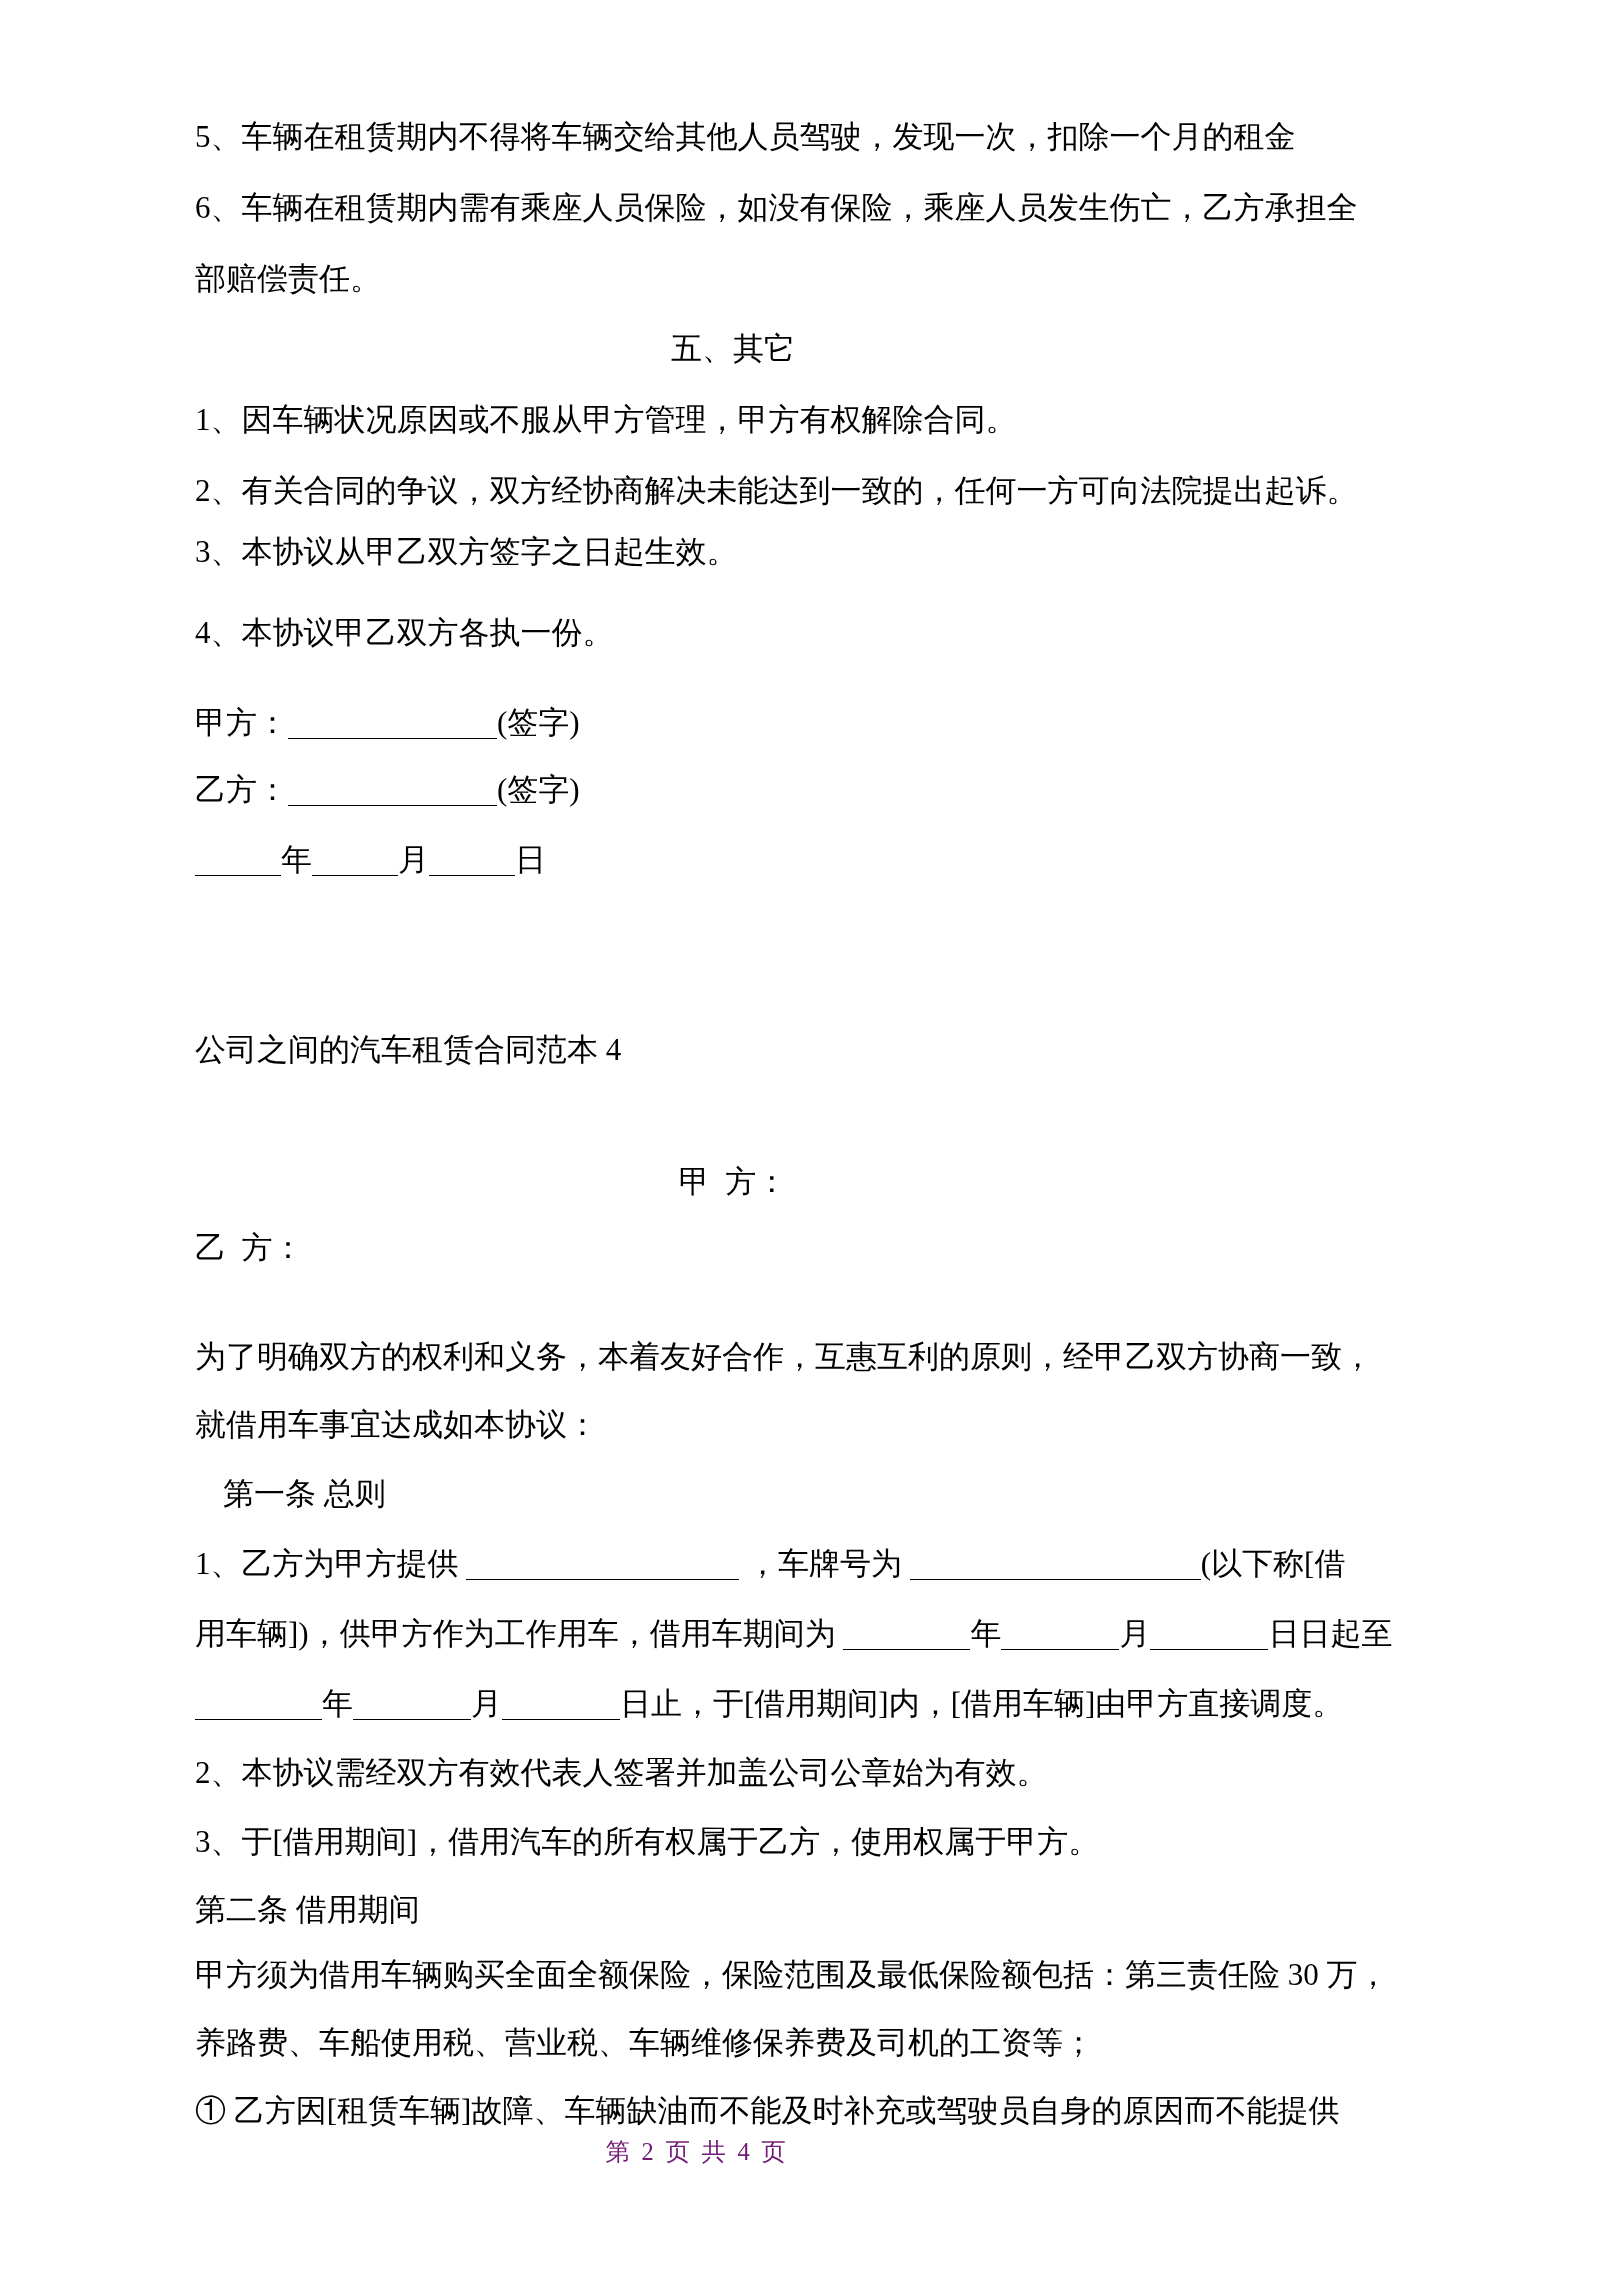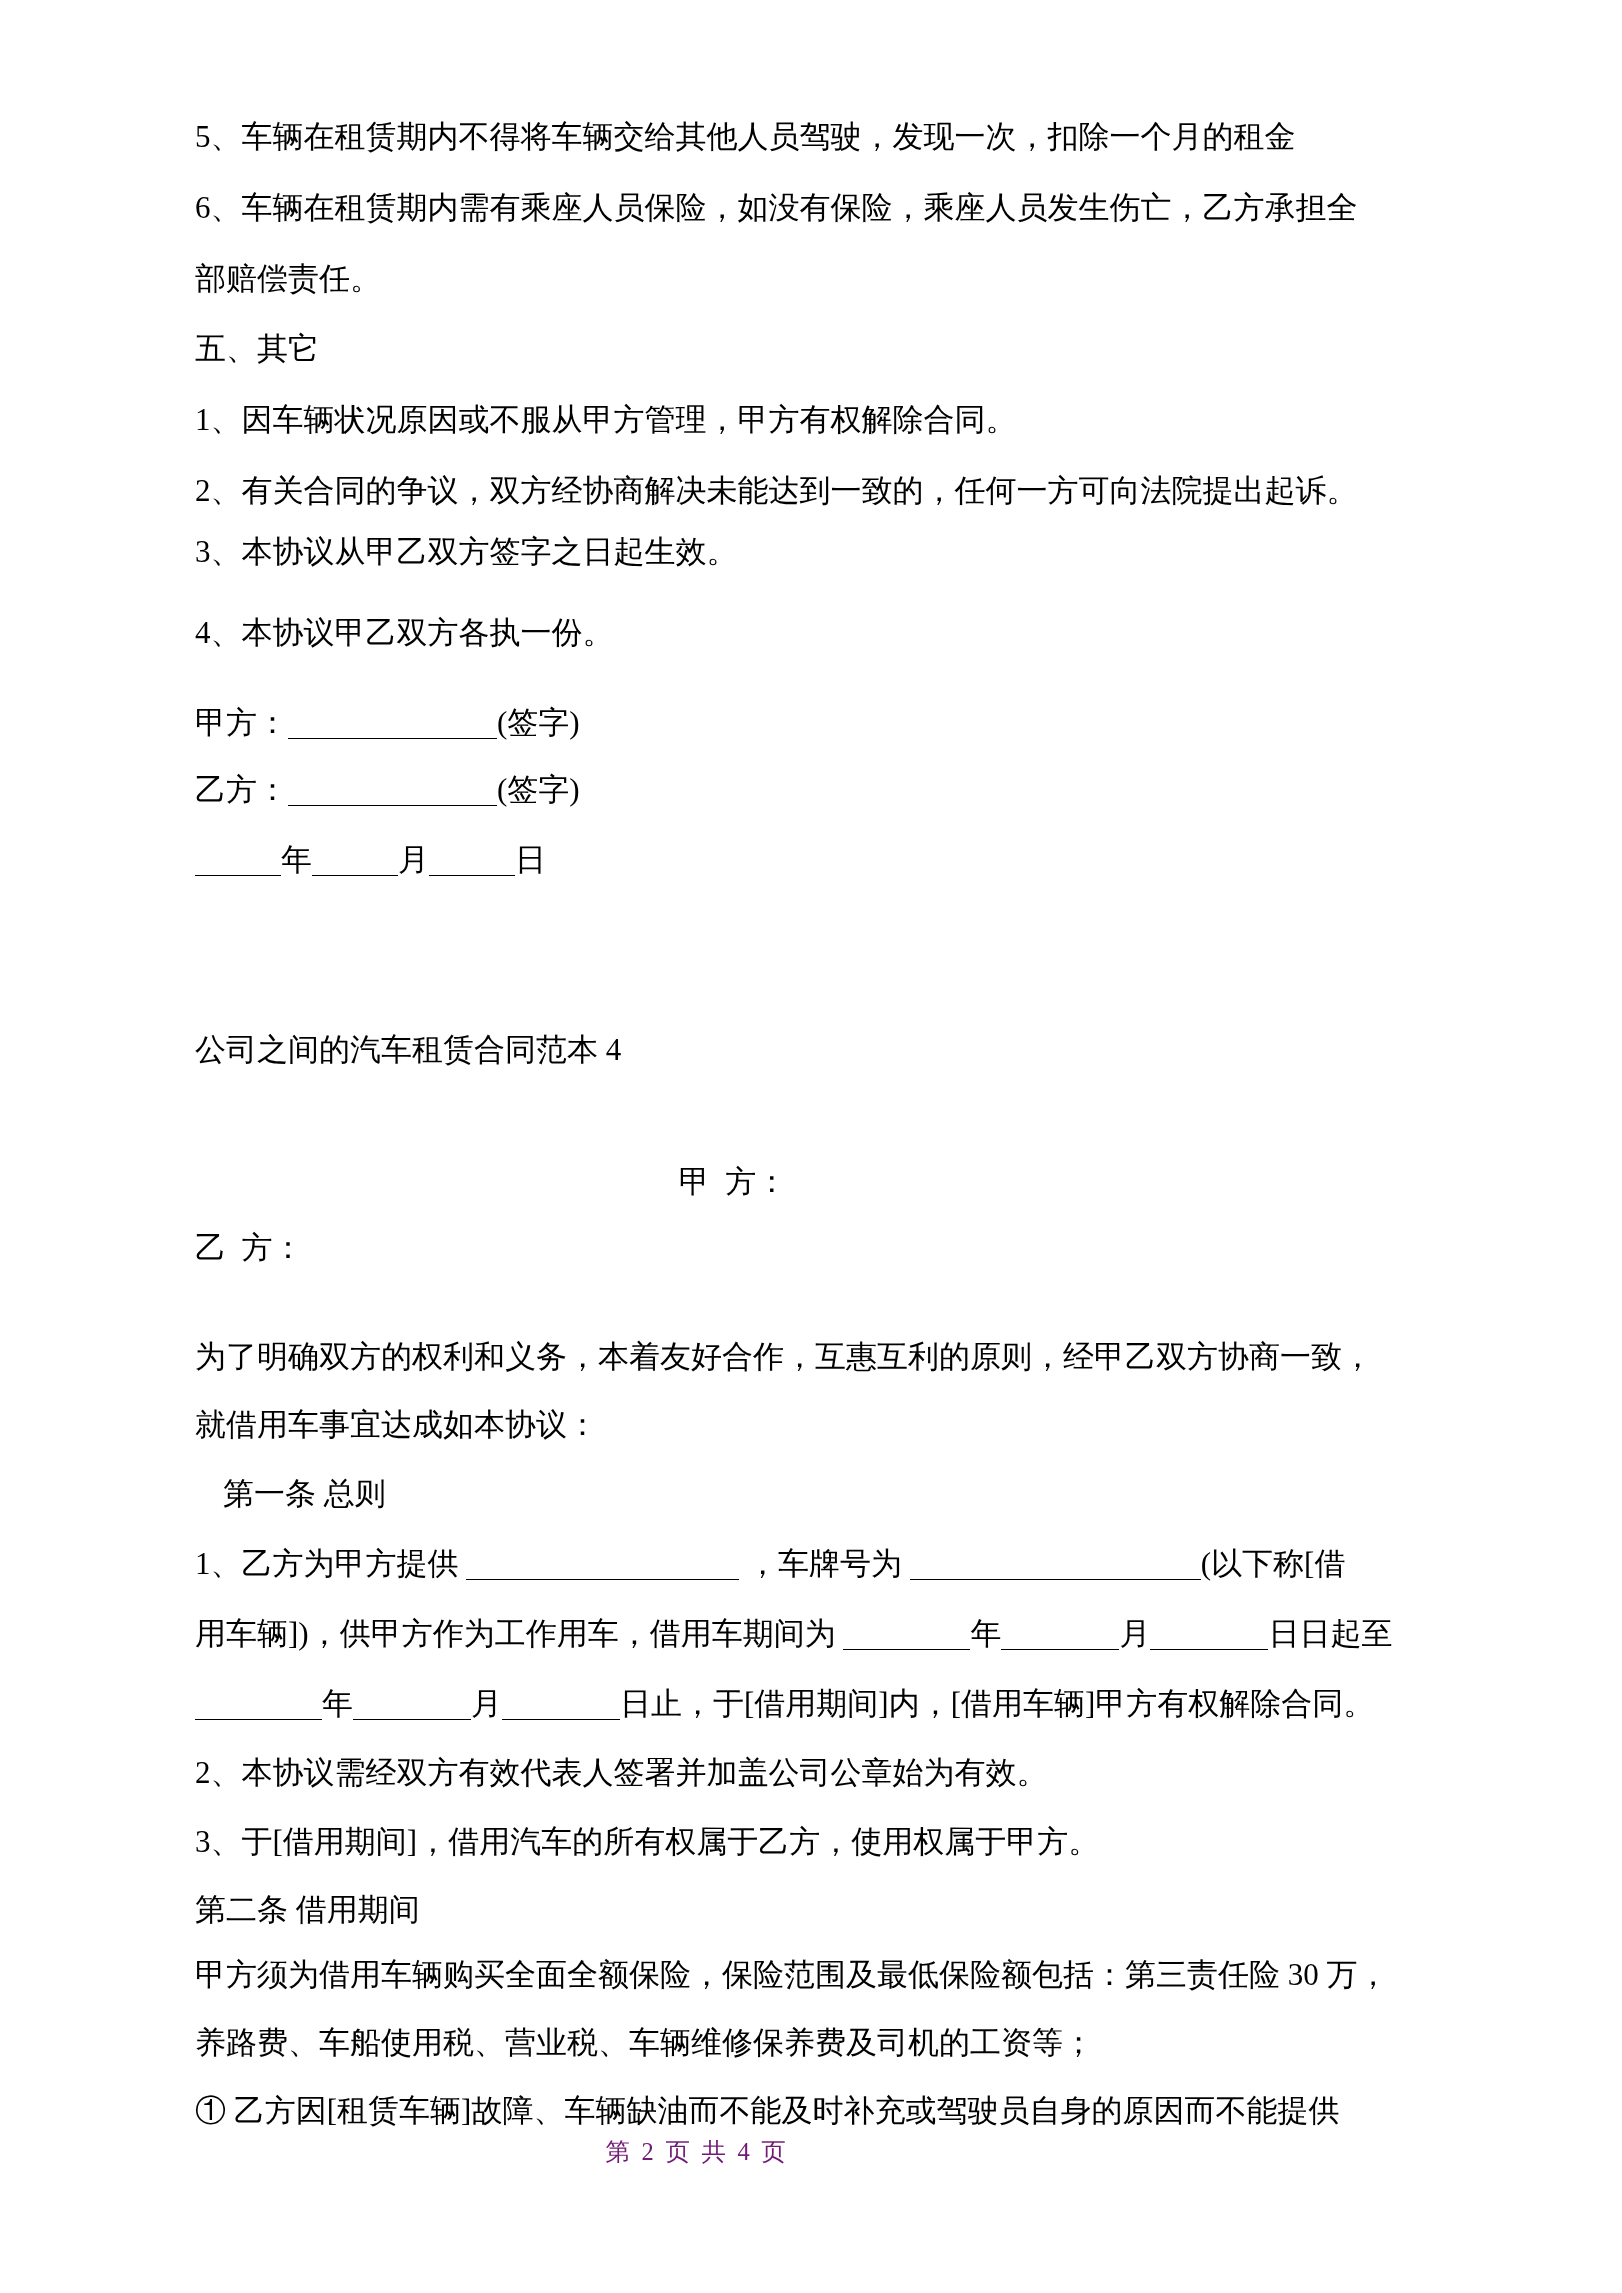--- a/index.html
+++ b/index.html
@@ -46,37 +46,37 @@
   }
 </style>
 </head>
 <body>
 
 <div class="page">
   <div id="doc">
       <div class="doc-line" style="top: 103px;"><span>5、车辆在租赁期内不得将车辆交给其他人员驾驶，发现一次，扣除一个月的租金</span></div>
       <div class="doc-line" style="top: 174px;"><span>6、车辆在租赁期内需有乘座人员保险，如没有保险，乘座人员发生伤亡，乙方承担全</span></div>
       <div class="doc-line" style="top: 245px;"><span>部赔偿责任。</span></div>
-      <div class="doc-line" style="top: 315px;"><span>五、其它</span></div>
+      <div class="doc-line" style="top: 315px; text-align: center;"><span>五、其它</span></div>
       <div class="doc-line" style="top: 386px;"><span>1、因车辆状况原因或不服从甲方管理，甲方有权解除合同。</span></div>
       <div class="doc-line" style="top: 457px;"><span>2、有关合同的争议，双方经协商解决未能达到一致的，任何一方可向法院提出起诉。</span></div>
       <div class="doc-line" style="top: 518px;"><span>3、本协议从甲乙双方签字之日起生效。</span></div>
       <div class="doc-line" style="top: 599px;"><span>4、本协议甲乙双方各执一份。</span></div>
       <div class="doc-line" style="top: 689px;"><span>甲方：</span><span class="blank" style="width: 209px;"></span><span>(签字)</span></div>
       <div class="doc-line" style="top: 756px;"><span>乙方：</span><span class="blank" style="width: 209px;"></span><span>(签字)</span></div>
       <div class="doc-line" style="top: 826px;"><span class="blank" style="width: 86px;"></span><span>年</span><span class="blank" style="width: 86px;"></span><span>月</span><span class="blank" style="width: 86px;"></span><span>日</span></div>
       <div class="doc-line" style="top: 1016px;"><span>公司之间的汽车租赁合同范本 4</span></div>
       <div class="doc-line" style="top: 1148px; text-align: center;"><span>甲  方：</span></div>
       <div class="doc-line" style="top: 1214px;"><span>乙  方：</span></div>
       <div class="doc-line" style="top: 1323px;"><span>为了明确双方的权利和义务，本着友好合作，互惠互利的原则，经甲乙双方协商一致，</span></div>
       <div class="doc-line" style="top: 1391px;"><span>就借用车事宜达成如本协议：</span></div>
       <div class="doc-line" style="top: 1460px; margin-left: 28px;"><span>第一条 总则</span></div>
       <div class="doc-line" style="top: 1530px;"><span>1、乙方为甲方提供 </span><span class="blank" style="width: 273px;"></span><span> ，车牌号为 </span><span class="blank" style="width: 291px;"></span><span>(以下称[借</span></div>
       <div class="doc-line" style="top: 1600px;"><span>用车辆])，供甲方作为工作用车，借用车期间为 </span><span class="blank" style="width: 127px;"></span><span>年</span><span class="blank" style="width: 118px;"></span><span>月</span><span class="blank" style="width: 118px;"></span><span>日日起至</span></div>
-      <div class="doc-line" style="top: 1670px;"><span class="blank" style="width: 127px;"></span><span>年</span><span class="blank" style="width: 118px;"></span><span>月</span><span class="blank" style="width: 118px;"></span><span>日止，于[借用期间]内，[借用车辆]甲方有权解除合同。</span></div>
+      <div class="doc-line" style="top: 1670px;"><span class="blank" style="width: 127px;"></span><span>年</span><span class="blank" style="width: 118px;"></span><span>月</span><span class="blank" style="width: 118px;"></span><span>日止，于[借用期间]内，[借用车辆]由甲方直接调度。</span></div>
       <div class="doc-line" style="top: 1739px;"><span>2、本协议需经双方有效代表人签署并加盖公司公章始为有效。</span></div>
       <div class="doc-line" style="top: 1808px;"><span>3、于[借用期间]，借用汽车的所有权属于乙方，使用权属于甲方。</span></div>
       <div class="doc-line" style="top: 1876px;"><span>第二条 借用期间</span></div>
       <div class="doc-line" style="top: 1941px;"><span>甲方须为借用车辆购买全面全额保险，保险范围及最低保险额包括：第三责任险 30 万，</span></div>
       <div class="doc-line" style="top: 2009px;"><span>养路费、车船使用税、营业税、车辆维修保养费及司机的工资等；</span></div>
       <div class="doc-line" style="top: 2077px;"><span>① 乙方因[租赁车辆]故障、车辆缺油而不能及时补充或驾驶员自身的原因而不能提供</span></div>
     </div>
   <div class="footer">第 2 页 共 4 页</div>
 </div>
 

